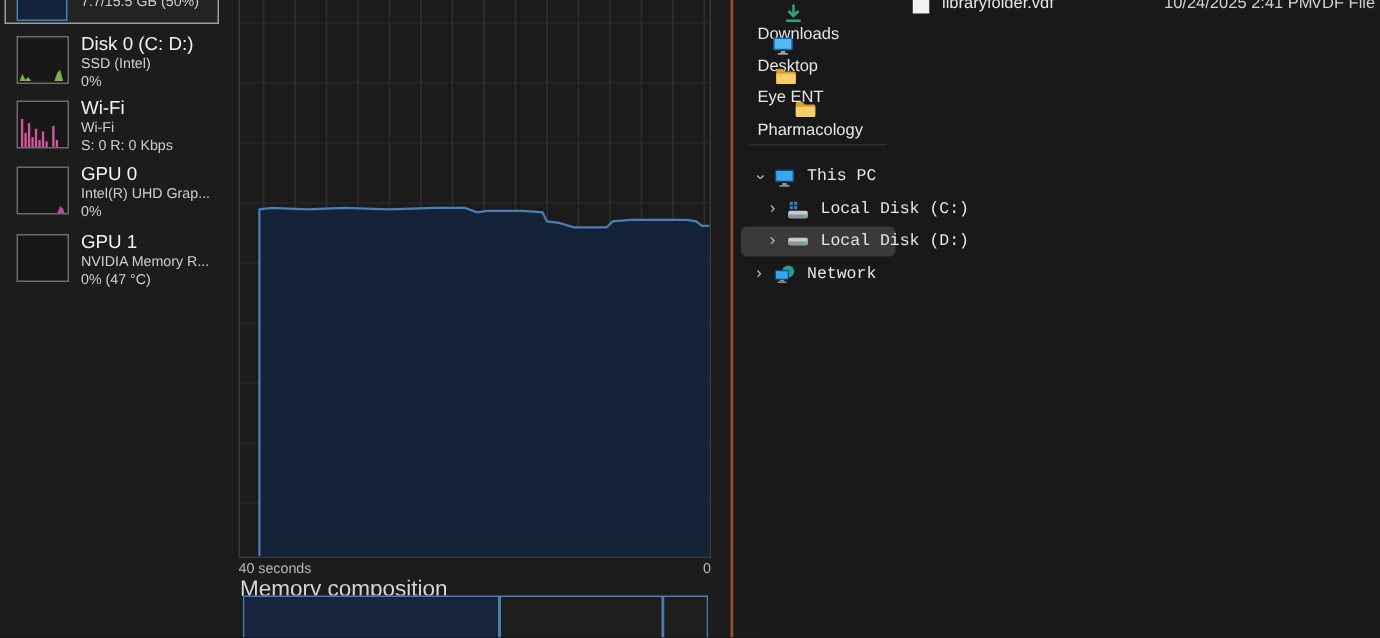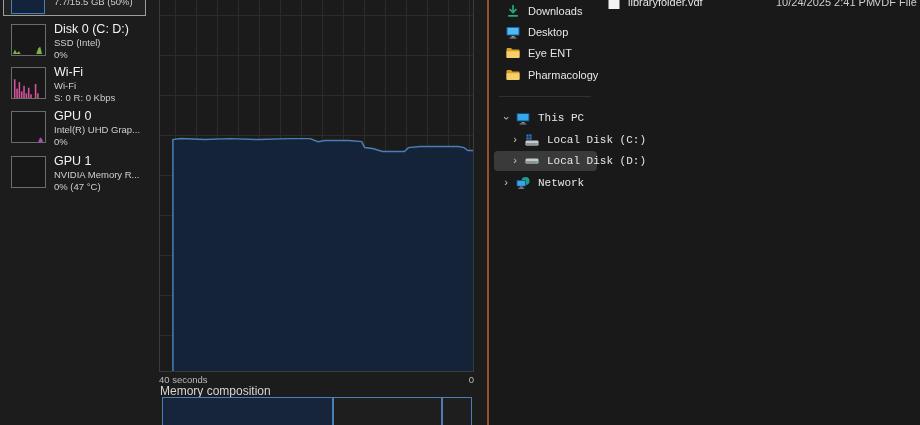--- a/index.html
+++ b/index.html
@@ -29,37 +29,37 @@
           background-color:#1b1b1b;
           background-image:linear-gradient(to right,#2b2b2b 1px,transparent 1px),
                            linear-gradient(to bottom,#2b2b2b 1px,transparent 1px);
           background-size:21px 100%,100% 40px;
           background-position:15px 0,0 16px; }
   .plot svg { position:absolute; left:0; top:0; width:100%; height:100%; }
 
   .axis-labels { position:absolute; left:159px; top:374px; width:315px; height:11px;
                  display:flex; justify-content:space-between;
                  font-size:9.5px; color:#b9b9b9; }
-  .comp-title { position:absolute; left:160px; top:384px; font-size:12px; color:#d6d6d6; }
+  .comp-title { position:absolute; left:160px; top:384px; font-size:15px; color:#d6d6d6; }
   .comp-bar { position:absolute; left:162px; top:397px; width:310px; height:40px;
               display:flex; border:1px solid #4a7fb5; border-bottom:none; background:#1e1e1e; }
   .comp-seg { height:100%; }
   .comp-seg.in-use { background:#16243c; border-right:2px solid #4a7fb5; }
   .comp-seg.standby { background:#1e1e1e; border-right:2px solid #4a7fb5; }
   .comp-seg.free { background:#1e1e1e; flex:1; }
 
   
   .win-divider { position:absolute; left:487px; top:0; width:2px; height:425px; background:#9a4f2b; }
 
   
   .explorer { position:absolute; left:489px; top:0; width:431px; height:425px; background:#191919; color:#e6e6e6; }
 
   .nav-item { position:absolute; height:20px; display:flex; align-items:center; font-size:11px; white-space:nowrap; cursor:default; border-radius:4px; }
   .nav-item .icon { width:16px; height:16px; margin-right:7px; flex:0 0 16px; }
-  .nav-item.quick { left:16px; }
+  .nav-item.quick { left:16px;flex-direction:column; }
   .nav-item.tree  { left:5px; width:103px; padding-left:7px;font-family:Liberation Mono, monospace; }
   .nav-item.tree.child { padding-left:16px; }
   .nav-item.selected { background:#3a3a3a; }
   .chev { width:10px; margin-right:4px; color:#c0c0c0; font-size:11px; line-height:10px; flex:0 0 10px; text-align:center; }
   .chev.down { transform:rotate(90deg); }
   .nav-sep { position:absolute; left:10px; top:96px; width:92px; height:1px; background:#303030; }
 
   .icon svg { display:block; width:16px; height:16px; }
 
   

